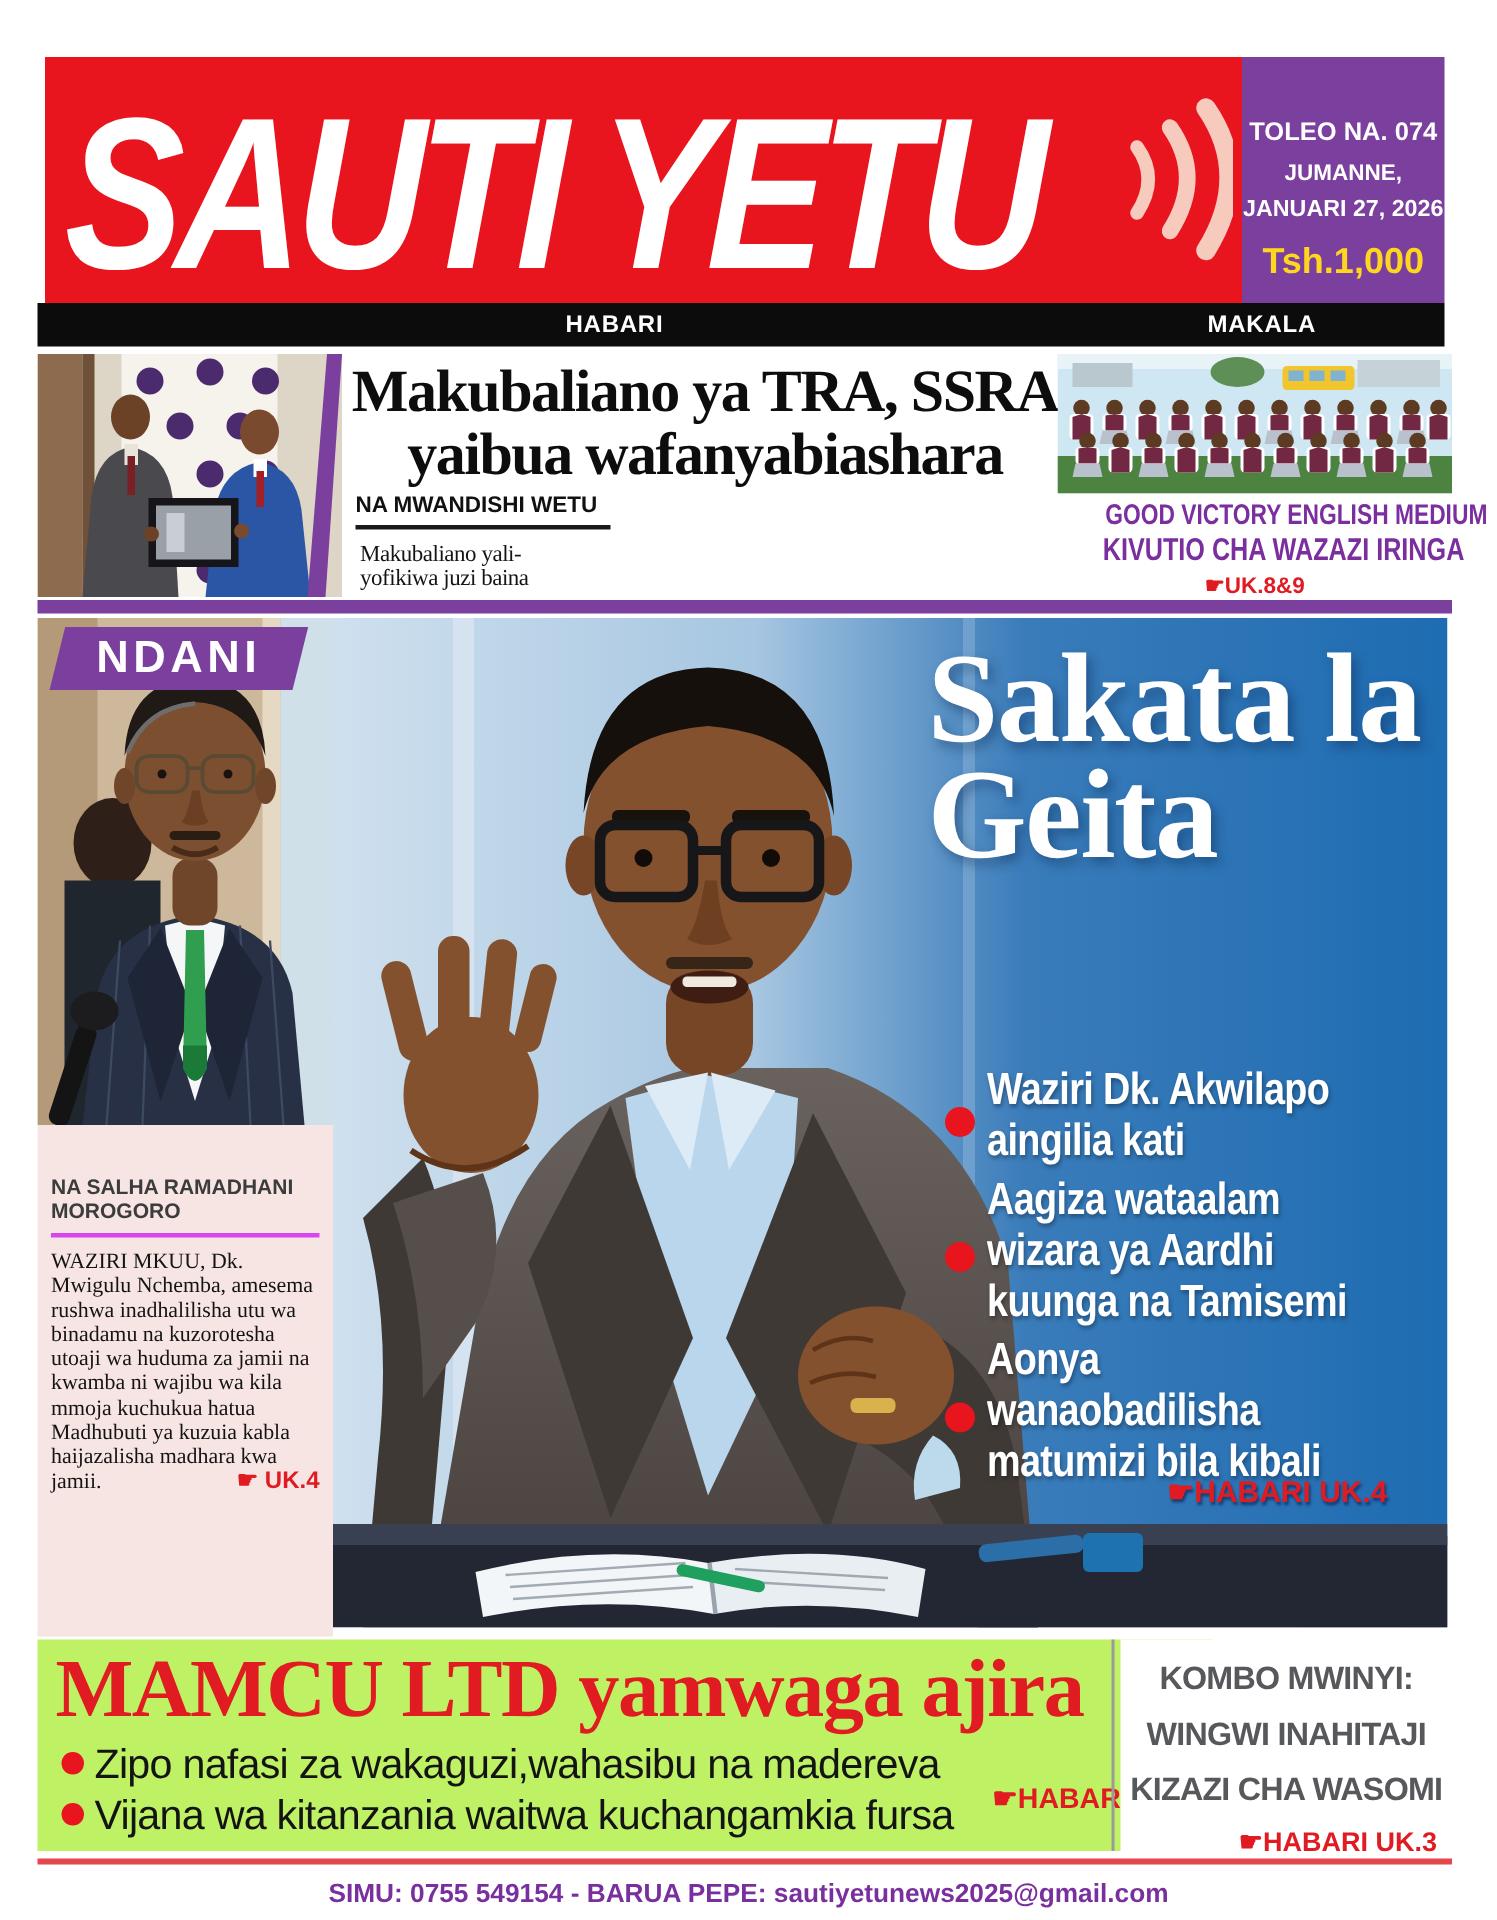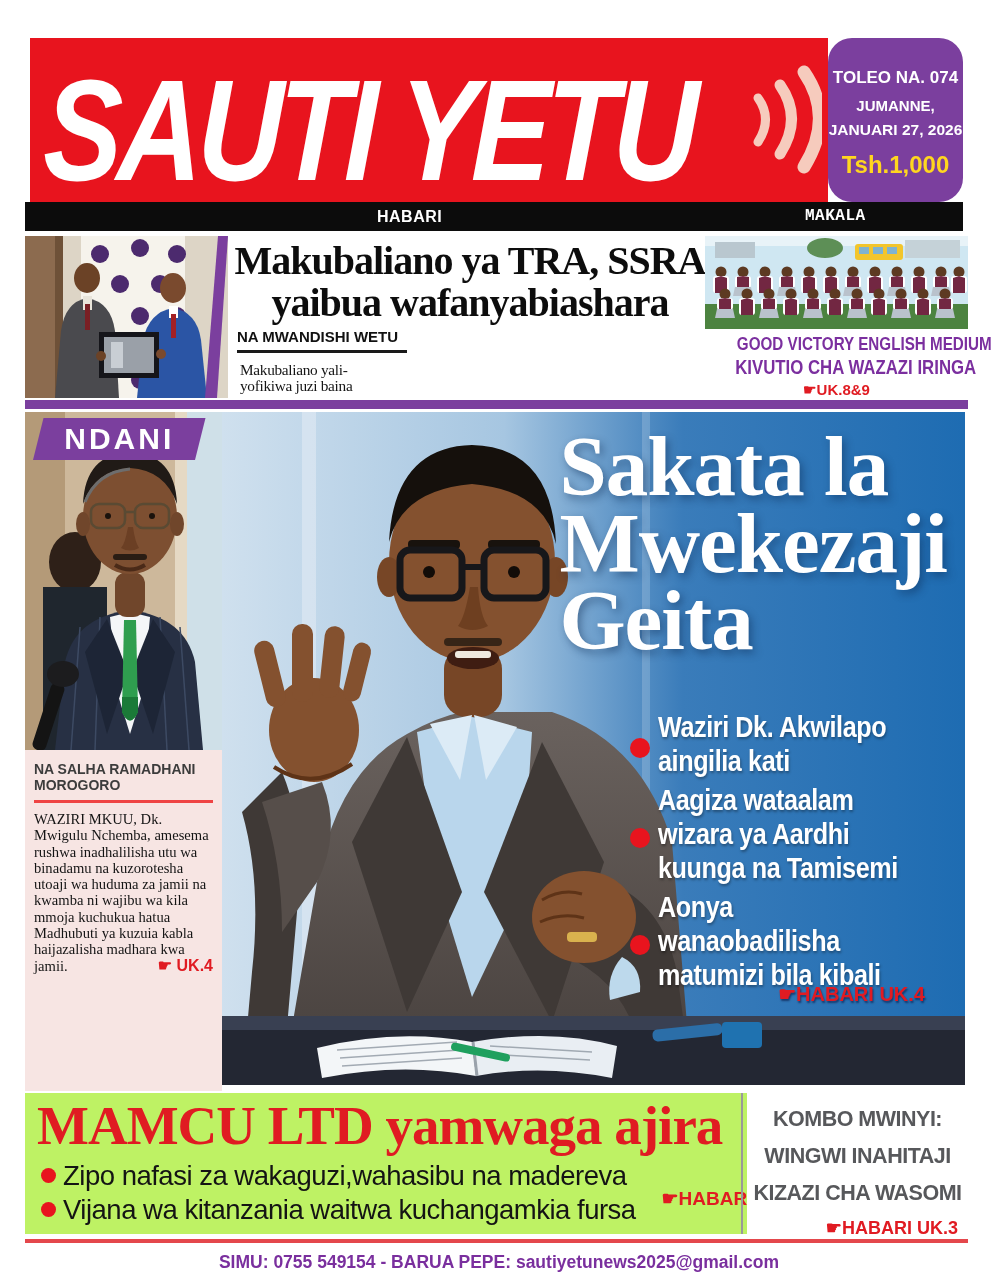--- a/index.html
+++ b/index.html
@@ -8,30 +8,30 @@
   .abs{position:absolute;}
 
   
   .masthead{left:30px;top:38px;width:933px;height:164px;}
   .masthead-red{position:absolute;left:0;top:0;width:798px;height:164px;background:#e8141e;}
   .brand{position:absolute;left:16px;top:20px;width:770px;color:#fff;font-weight:bold;font-style:italic;
          font-size:118px;line-height:118px;letter-spacing:-5px;white-space:nowrap;
          transform:scaleY(1.22) skewX(-2deg);transform-origin:top left;}
   .waves{position:absolute;right:6px;top:20px;}
   .masthead-purple{position:absolute;left:798px;top:0;width:135px;height:164px;background:#7b3f9e;
-                   color:#fff;text-align:center;padding-top:30px;box-sizing:border-box;border-radius:24px;}
+                   color:#fff;text-align:center;padding-top:40px;box-sizing:border-box;}
   .issue{font-size:17px;font-weight:bold;margin-bottom:9px;}
   .day{font-size:15px;font-weight:bold;margin-bottom:7px;}
   .date{font-size:15.5px;font-weight:bold;margin-bottom:12px;}
   .price{font-size:24px;font-weight:bold;color:#ffd61f;}
 
   
   .section-bar{left:25px;top:202px;width:938px;height:29px;background:#0c0c0c;color:#fff;}
   .section-bar span{position:absolute;font-size:16px;font-weight:bold;letter-spacing:.5px;line-height:29px;}
-  .sec-left{left:352px;} .sec-right{left:780px;font-family:Liberation Mono, monospace;}
+  .sec-left{left:352px;} .sec-right{left:780px;}
 
   
   .tra-photo{left:25px;top:236px;width:203px;height:162px;}
   .top-headline{left:230px;top:240px;width:480px;text-align:center;color:#0d0d0d;
                 font-family:"Liberation Serif",serif;font-weight:bold;font-size:40px;line-height:42px;
                 letter-spacing:-1px;}
   .top-byline{left:237px;top:328px;width:170px;font-size:15px;font-weight:bold;color:#111;
               border-bottom:3px solid #1a1a1a;padding-bottom:5px;}
   .newscol{font-family:"Liberation Serif",serif;font-size:15.3px;line-height:16.4px;color:#141414;
            letter-spacing:-0.3px;}
@@ -56,22 +56,22 @@
   
   .ndani-photo{left:25px;top:412px;width:197px;height:338px;}
   .ndani-label{left:33px;top:418px;width:162px;height:42px;background:#7b3f9e;
                transform:skewX(-14deg);transform-origin:bottom left;}
   .ndani-label span{display:block;transform:skewX(14deg);color:#fff;font-weight:bold;font-size:30px;
                     line-height:42px;text-align:center;letter-spacing:3px;}
   .pink-box{left:25px;top:750px;width:197px;height:341px;background:#f7e5e3;box-sizing:border-box;
             padding:10px 9px 6px 9px;}
   .ndani-headline{font-size:23px;line-height:27px;font-weight:bold;color:#101010;text-align:center;
                   letter-spacing:-0.5px;}
-  .ndani-byline{margin-top:1px;font-size:14px;line-height:16px;font-weight:bold;color:#3c3c3c;
-                border-bottom:3px solid #ef4444;padding-bottom:7px;}
+  .ndani-byline{margin-top:23px;font-size:14px;line-height:16px;font-weight:bold;color:#3c3c3c;
+                border-bottom:3px solid #d946ef;padding-bottom:7px;}
   .ndani-body{margin-top:8px;font-family:"Liberation Serif",serif;font-size:14.6px;line-height:16.3px;
               color:#141414;}
   .ndani-jump{float:right;font-family:"Liberation Sans",sans-serif;font-size:16px;}
 
   
   .main-visual{left:222px;top:412px;width:743px;height:673px;}
   .main-photo{position:absolute;left:0;top:0;}
   .main-headline{position:absolute;top:16px;right:18px;text-align:left;color:#fff;
                  font-family:"Liberation Serif",serif;font-weight:bold;font-size:85px;line-height:77px;
                  text-shadow:3px 4px 8px rgba(10,40,80,.45);letter-spacing:-1px;}
@@ -355,21 +355,20 @@
           <line x1="268" y1="634" x2="370" y2="640"></line>
         <line x1="266" y1="642" x2="368" y2="648"></line>
       </g>
       <rect x="230" y="630" width="60" height="8" rx="4" fill="#1fa05e" transform="rotate(12 230 630)"></rect>
       <rect x="430" y="618" width="70" height="12" rx="5" fill="#2b6ea8" transform="rotate(-6 430 618)"></rect>
       <rect x="500" y="610" width="40" height="26" rx="4" fill="#1f72b0"></rect>
     </svg>
 
     <div class="main-headline">
       <div>Sakata la</div>
-      <div>Mwekezaji</div>
       <div>Geita</div>
     </div>
 
     <ul class="main-bullets">
       <li>
         <span class="dot"></span>
         <span class="mb-text">Waziri Dk. Akwilapo aingilia kati</span>
       </li>
       <li>
         <span class="dot"></span>

